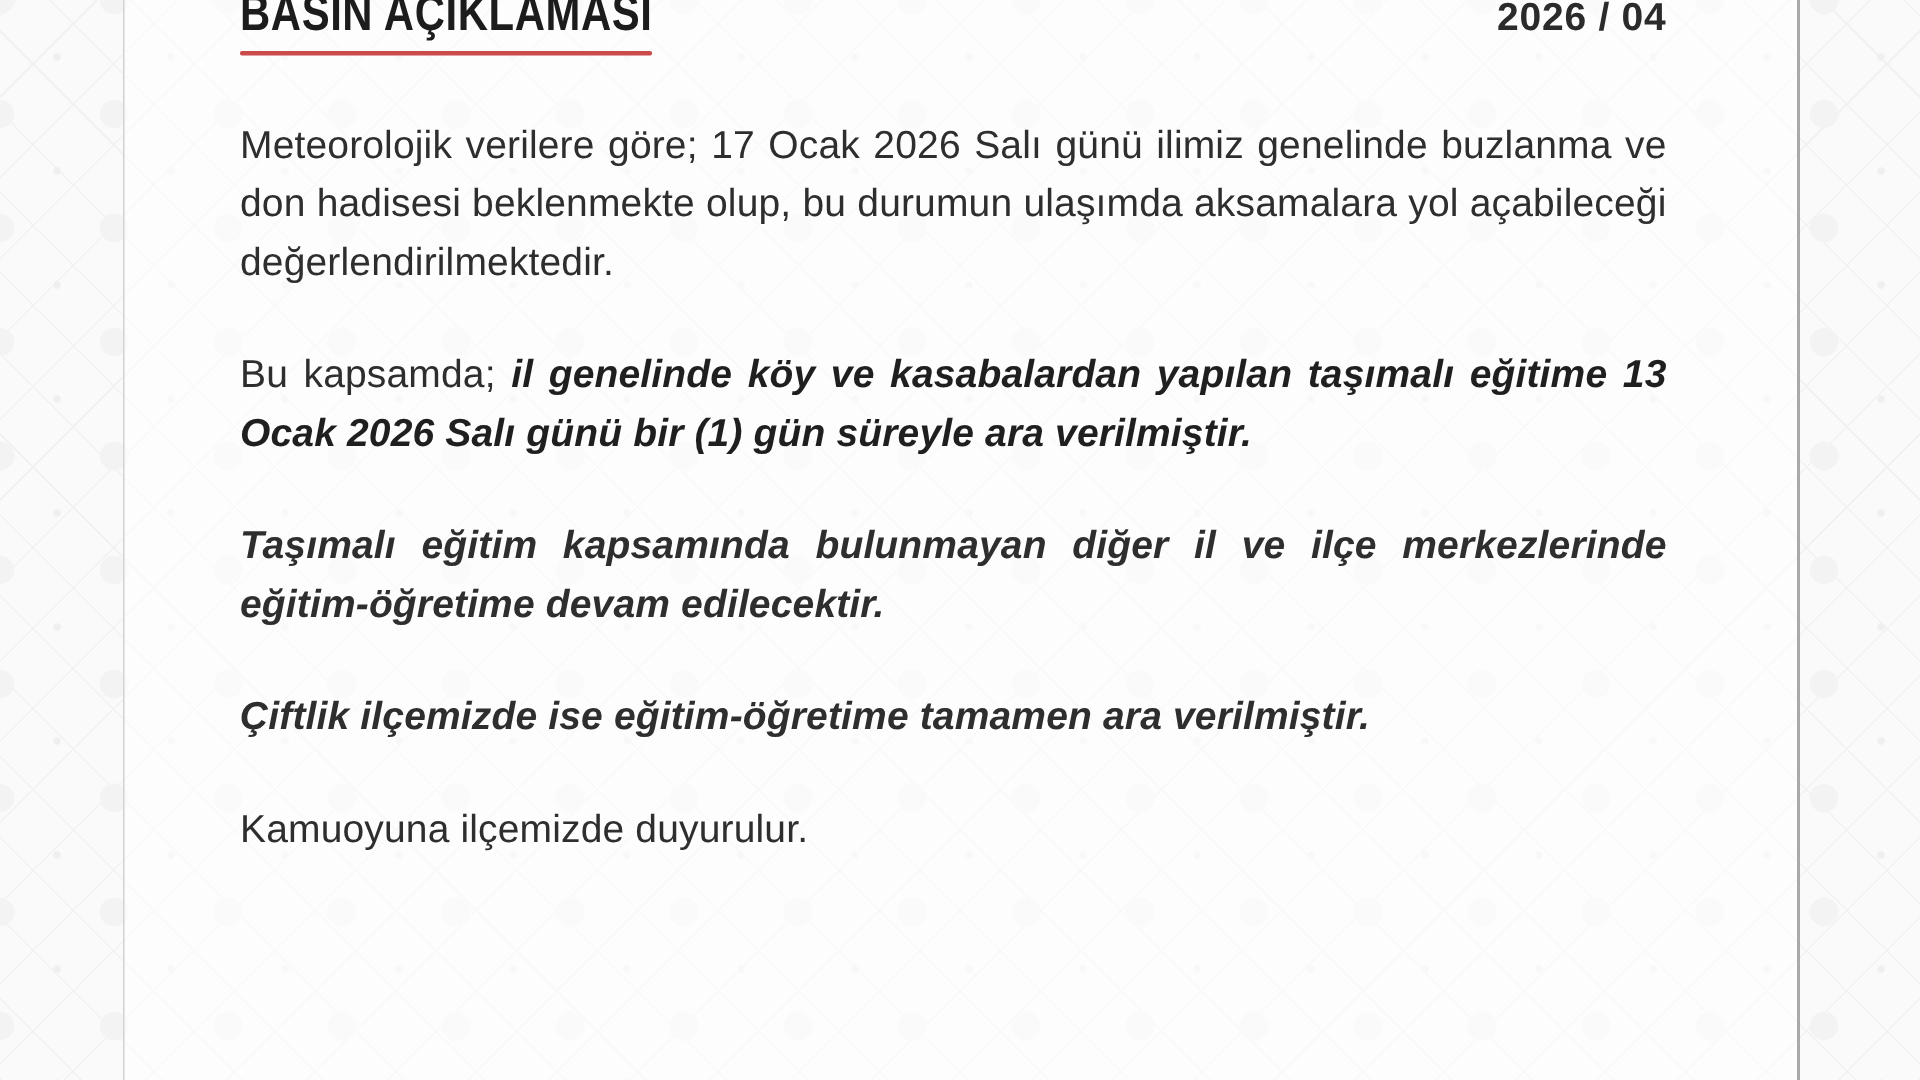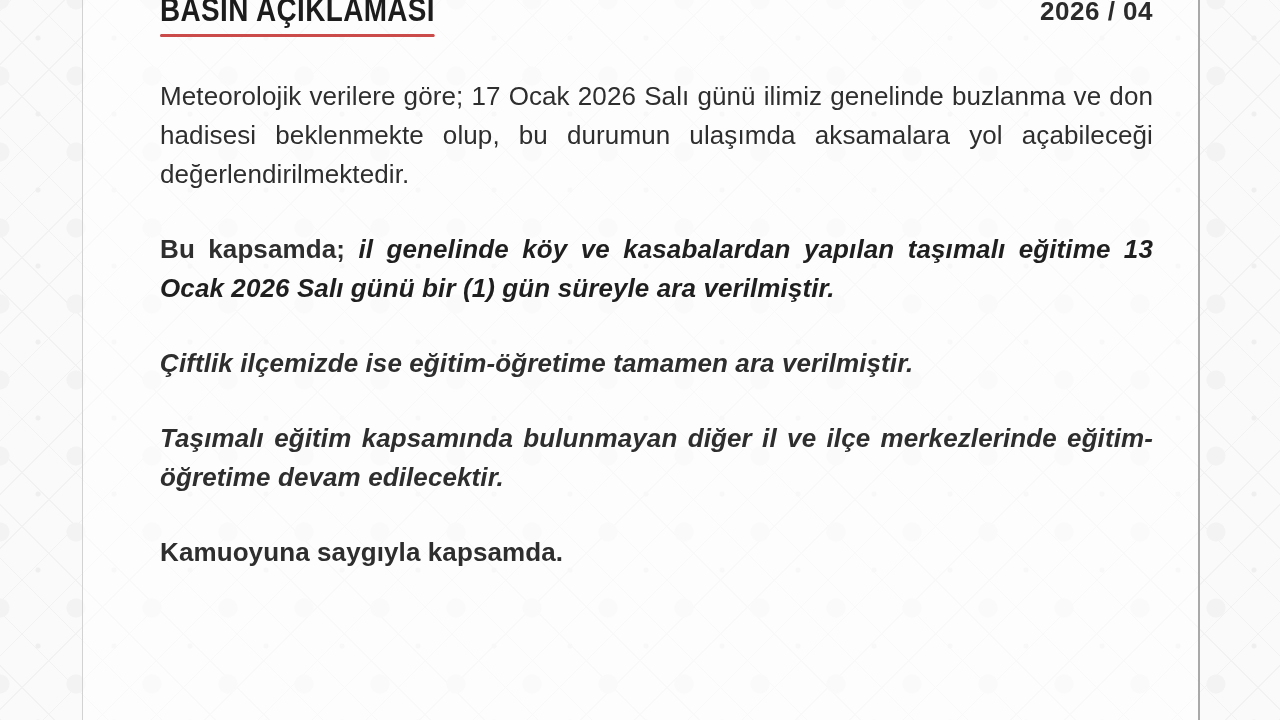--- a/index.html
+++ b/index.html
@@ -31,21 +31,21 @@
     background-size: 76px 76px, 76px 76px, auto auto, auto auto;
     background-position: 0 0, 38px 38px, 0 0, 0 0;
   }
   .card {
     position: absolute;
     top: 0; bottom: 0;
     left: 82px; right: 80px;
     background: rgba(255, 255, 255, 0.55);
     border-left: 1px solid var(--card-border-light);
     border-right: 2px solid var(--card-border-dark);
-    padding: 0 45px 0 77px;
+    padding: 0 87px 0 77px;
   }
   .doc-header {
     display: flex;
     justify-content: space-between;
     align-items: flex-start;
     margin-top: -8px;
     margin-bottom: 40px;
   }
   .title-block {
     transform: scaleX(0.82);
@@ -82,42 +82,42 @@
     text-align: justify;
     letter-spacing: 0.1px;
   }
   .body-text p:last-child { margin-bottom: 0; }
   .emph {
     font-style: italic;
     font-weight: 700;
     color: #1f1f1f;
     margin-top: 20px;
   }
-  .regular { font-style: normal; font-weight: 700; }
+  .regular { font-style: normal; font-weight: 400; }
 </style>
 </head>
 <body>
 
 <div class="page">
   <main class="card">
 
     <header class="doc-header">
       <div class="title-block">
         <h1>BASIN AÇIKLAMASI</h1>
         <div class="title-underline"></div>
       </div>
       <div class="issue">2026 / 04</div>
     </header>
 
     <section class="body-text">
       <p>Meteorolojik verilere göre; 17 Ocak 2026 Salı günü ilimiz genelinde buzlanma ve don hadisesi beklenmekte olup, bu durumun ulaşımda aksamalara yol açabileceği değerlendirilmektedir.</p>
 
       <p><span class="regular">Bu kapsamda; </span><span class="emph">il genelinde köy ve kasabalardan yapılan taşımalı eğitime 13 Ocak 2026 Salı günü bir (1) gün süreyle ara verilmiştir.</span></p>
 
+      <p class="emph">Taşımalı eğitim kapsamında bulunmayan diğer il ve ilçe merkezlerinde eğitim-öğretime devam edilecektir.</p>
+
       <p class="emph">Çiftlik ilçemizde ise eğitim-öğretime tamamen ara verilmiştir.</p>
 
-      <p class="emph">Taşımalı eğitim kapsamında bulunmayan diğer il ve ilçe merkezlerinde eğitim-öğretime devam edilecektir.</p>
-
-      <p class="regular">Kamuoyuna saygıyla kapsamda.</p>
+      <p class="regular">Kamuoyuna ilçemizde duyurulur.</p>
     </section>
 
   </main>
 </div>
 
 </body></html>

